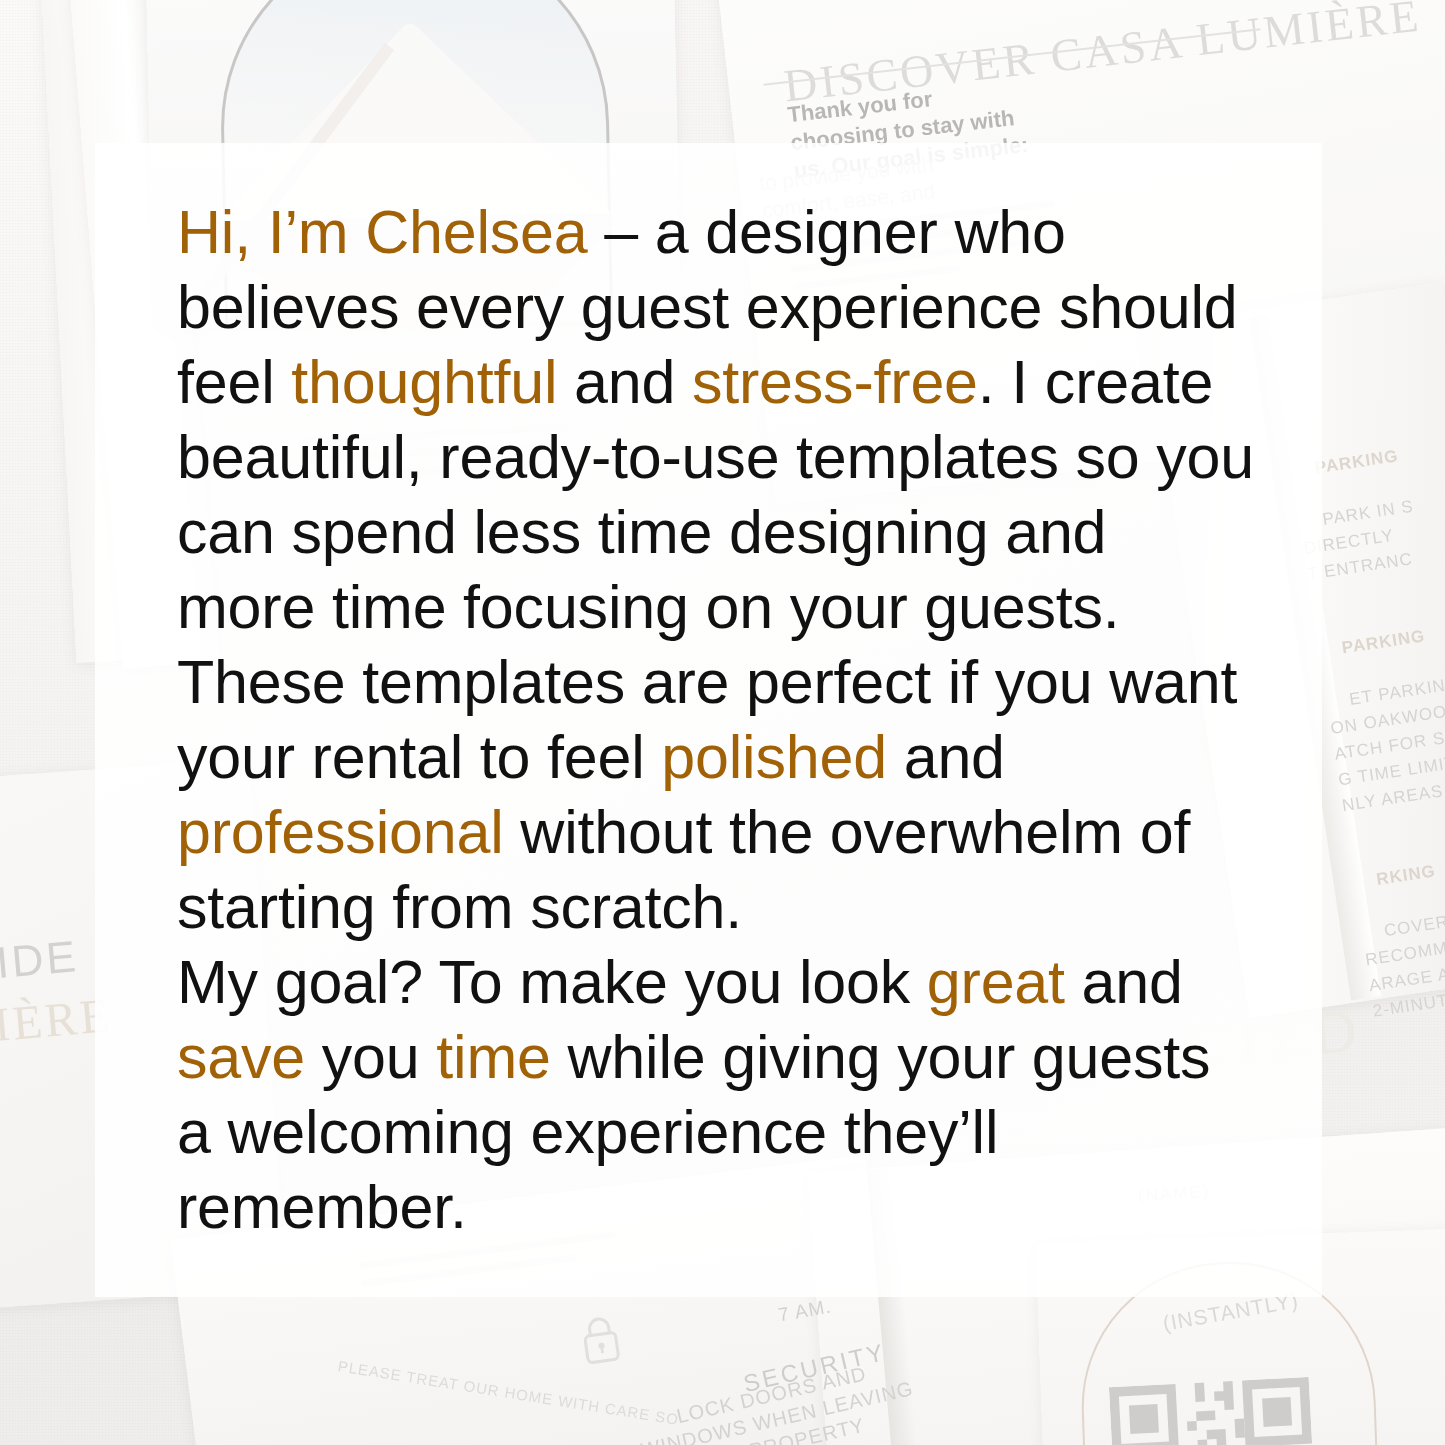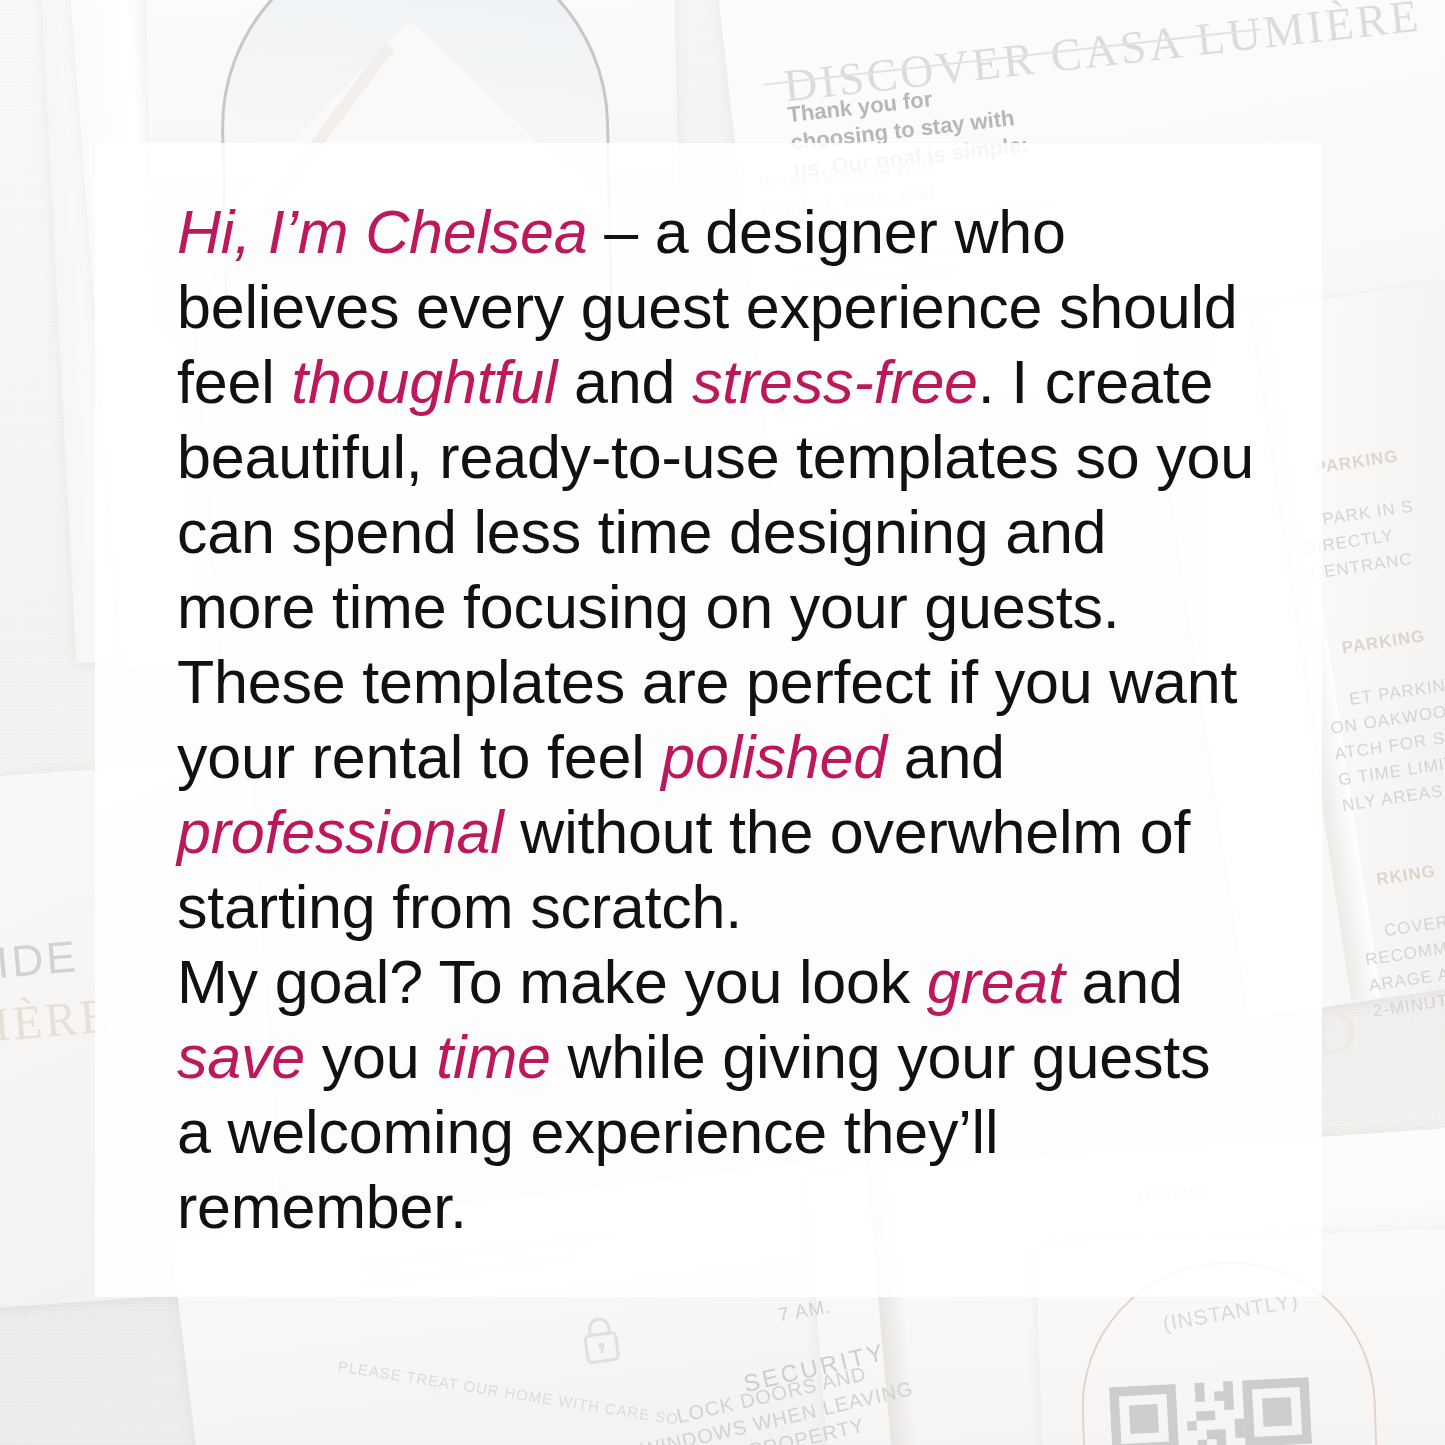--- a/index.html
+++ b/index.html
@@ -319,22 +319,21 @@
     width: 1078px;
     font-size: 61px;
     line-height: 75px;
     color: #111111;
     font-family: "Liberation Sans Narrow", "Liberation Sans", sans-serif;
     font-stretch: condensed;
     letter-spacing: -.2px;
   }
   .card-text p { margin: 0; }
   .accent {
-    color: #be185d;
-    font-style: italic;
+    color: #a16207;
   }
 </style>
 </head>
 <body>
 
 <div id="stage">
 
   <div class="bg-layer"></div>
   <div class="paper-grain"></div>
 

